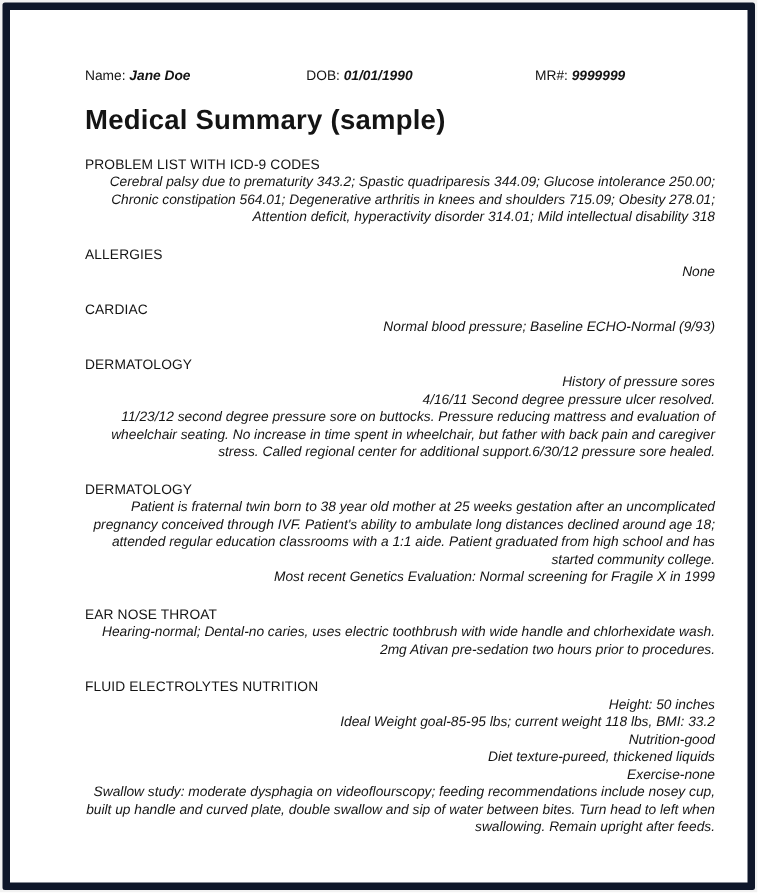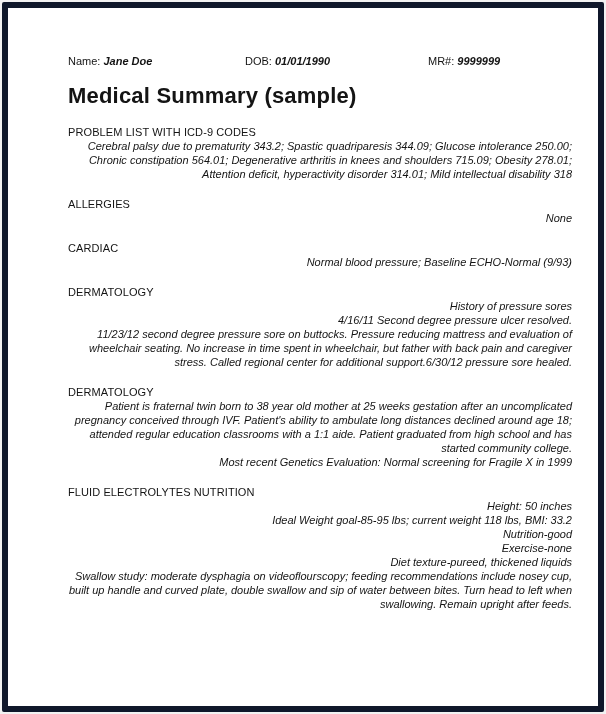--- a/index.html
+++ b/index.html
@@ -115,26 +115,30 @@
       <p class="sec-p">4/16/11 Second degree pressure ulcer resolved.</p>
       <p class="sec-p">11/23/12 second degree pressure sore on buttocks. Pressure reducing mattress and evaluation of wheelchair seating. No increase in time spent in wheelchair, but father with back pain and caregiver stress. Called regional center for additional support.6/30/12 pressure sore healed.</p>
     </div>
 
     <div class="sec">
       <h2 class="sec-h">DERMATOLOGY</h2>
       <p class="sec-p">Patient is fraternal twin born to 38 year old mother at 25 weeks gestation after an uncomplicated pregnancy conceived through IVF. Patient's ability to ambulate long distances declined around age 18; attended regular education classrooms with a 1:1 aide. Patient graduated from high school and has started community college.</p>
       <p class="sec-p">Most recent Genetics Evaluation: Normal screening for Fragile X in 1999</p>
     </div>
 
+    <div class="sec">
+      <h2 class="sec-h">EAR NOSE THROAT</h2>
+      <p class="sec-p">Hearing-normal; Dental-no caries, uses electric toothbrush with wide handle and chlorhexidate wash. 2mg Ativan pre-sedation two hours prior to procedures.</p>
+    </div>
 
     <div class="sec">
       <h2 class="sec-h">FLUID ELECTROLYTES NUTRITION</h2>
       <p class="sec-p">Height: 50 inches</p>
       <p class="sec-p">Ideal Weight goal-85-95 lbs; current weight 118 lbs, BMI: 33.2</p>
       <p class="sec-p">Nutrition-good</p>
+      <p class="sec-p">Diet texture-pureed, thickened liquids</p>
       <p class="sec-p">Exercise-none</p>
-      <p class="sec-p">Diet texture-pureed, thickened liquids</p>
       <p class="sec-p">Swallow study: moderate dysphagia on videoflourscopy; feeding recommendations include nosey cup, built up handle and curved plate, double swallow and sip of water between bites. Turn head to left when swallowing. Remain upright after feeds.</p>
     </div>
 
 
   </div>
 </div>
 
 </body></html>

